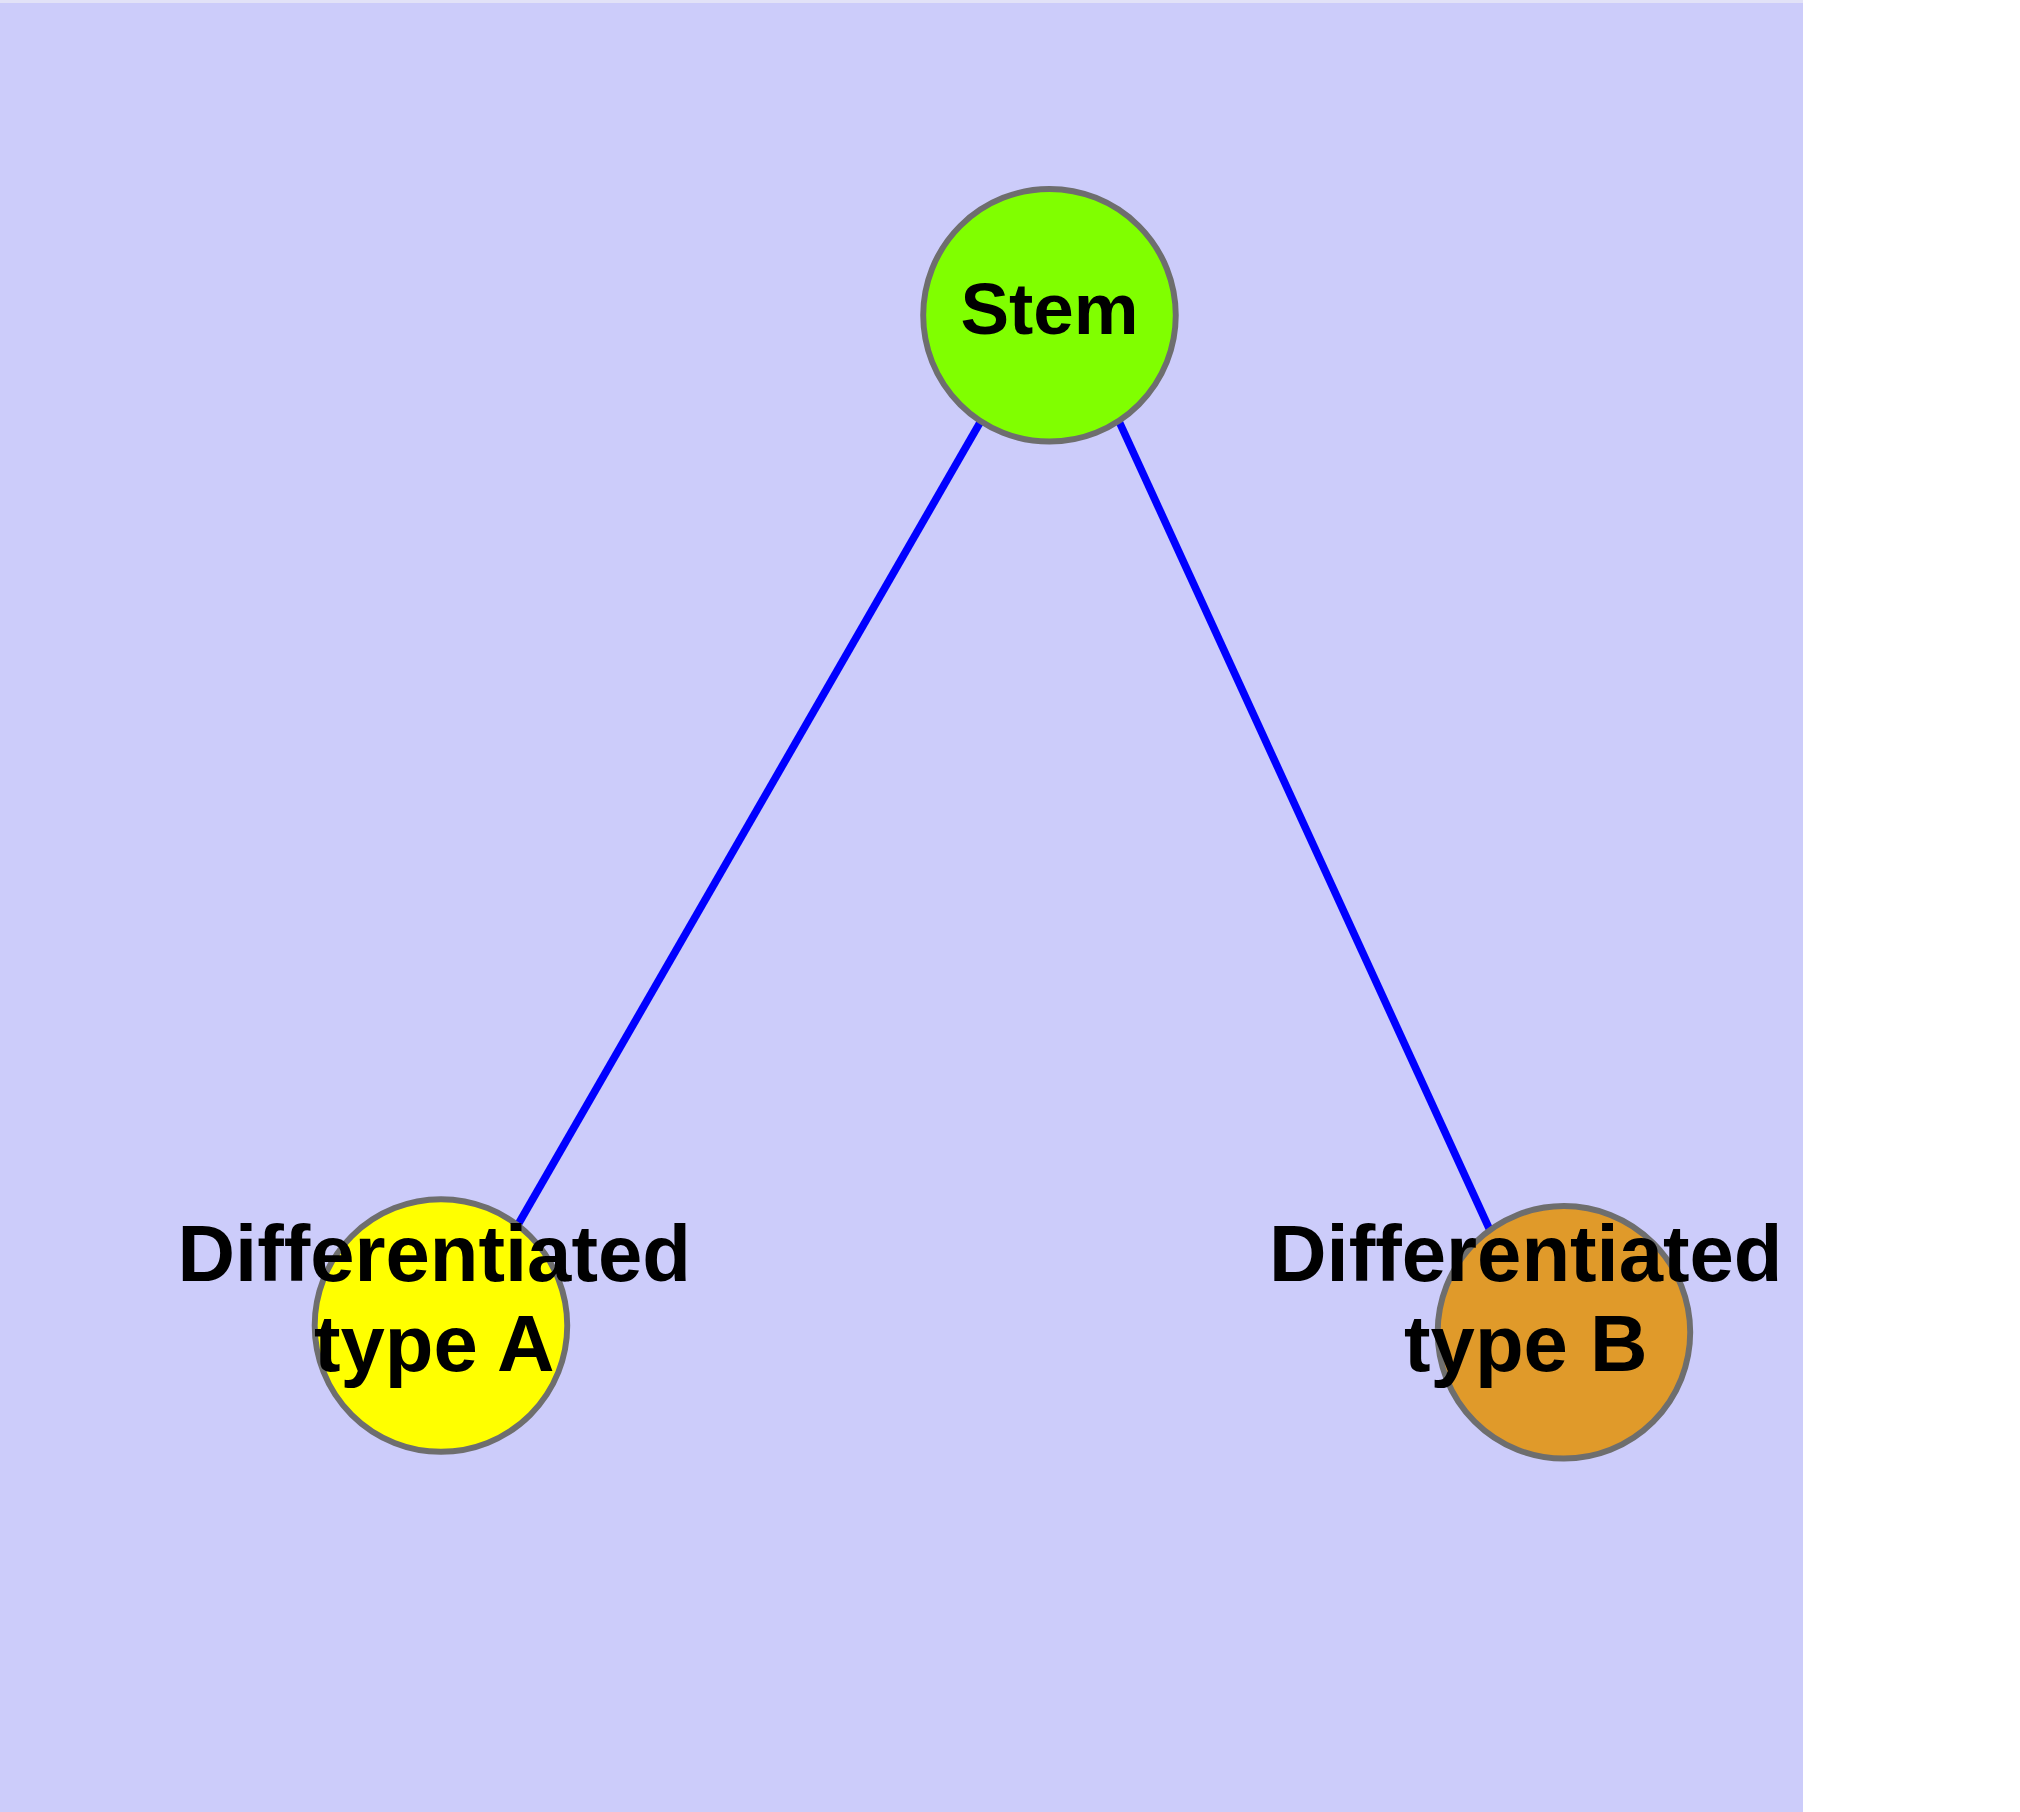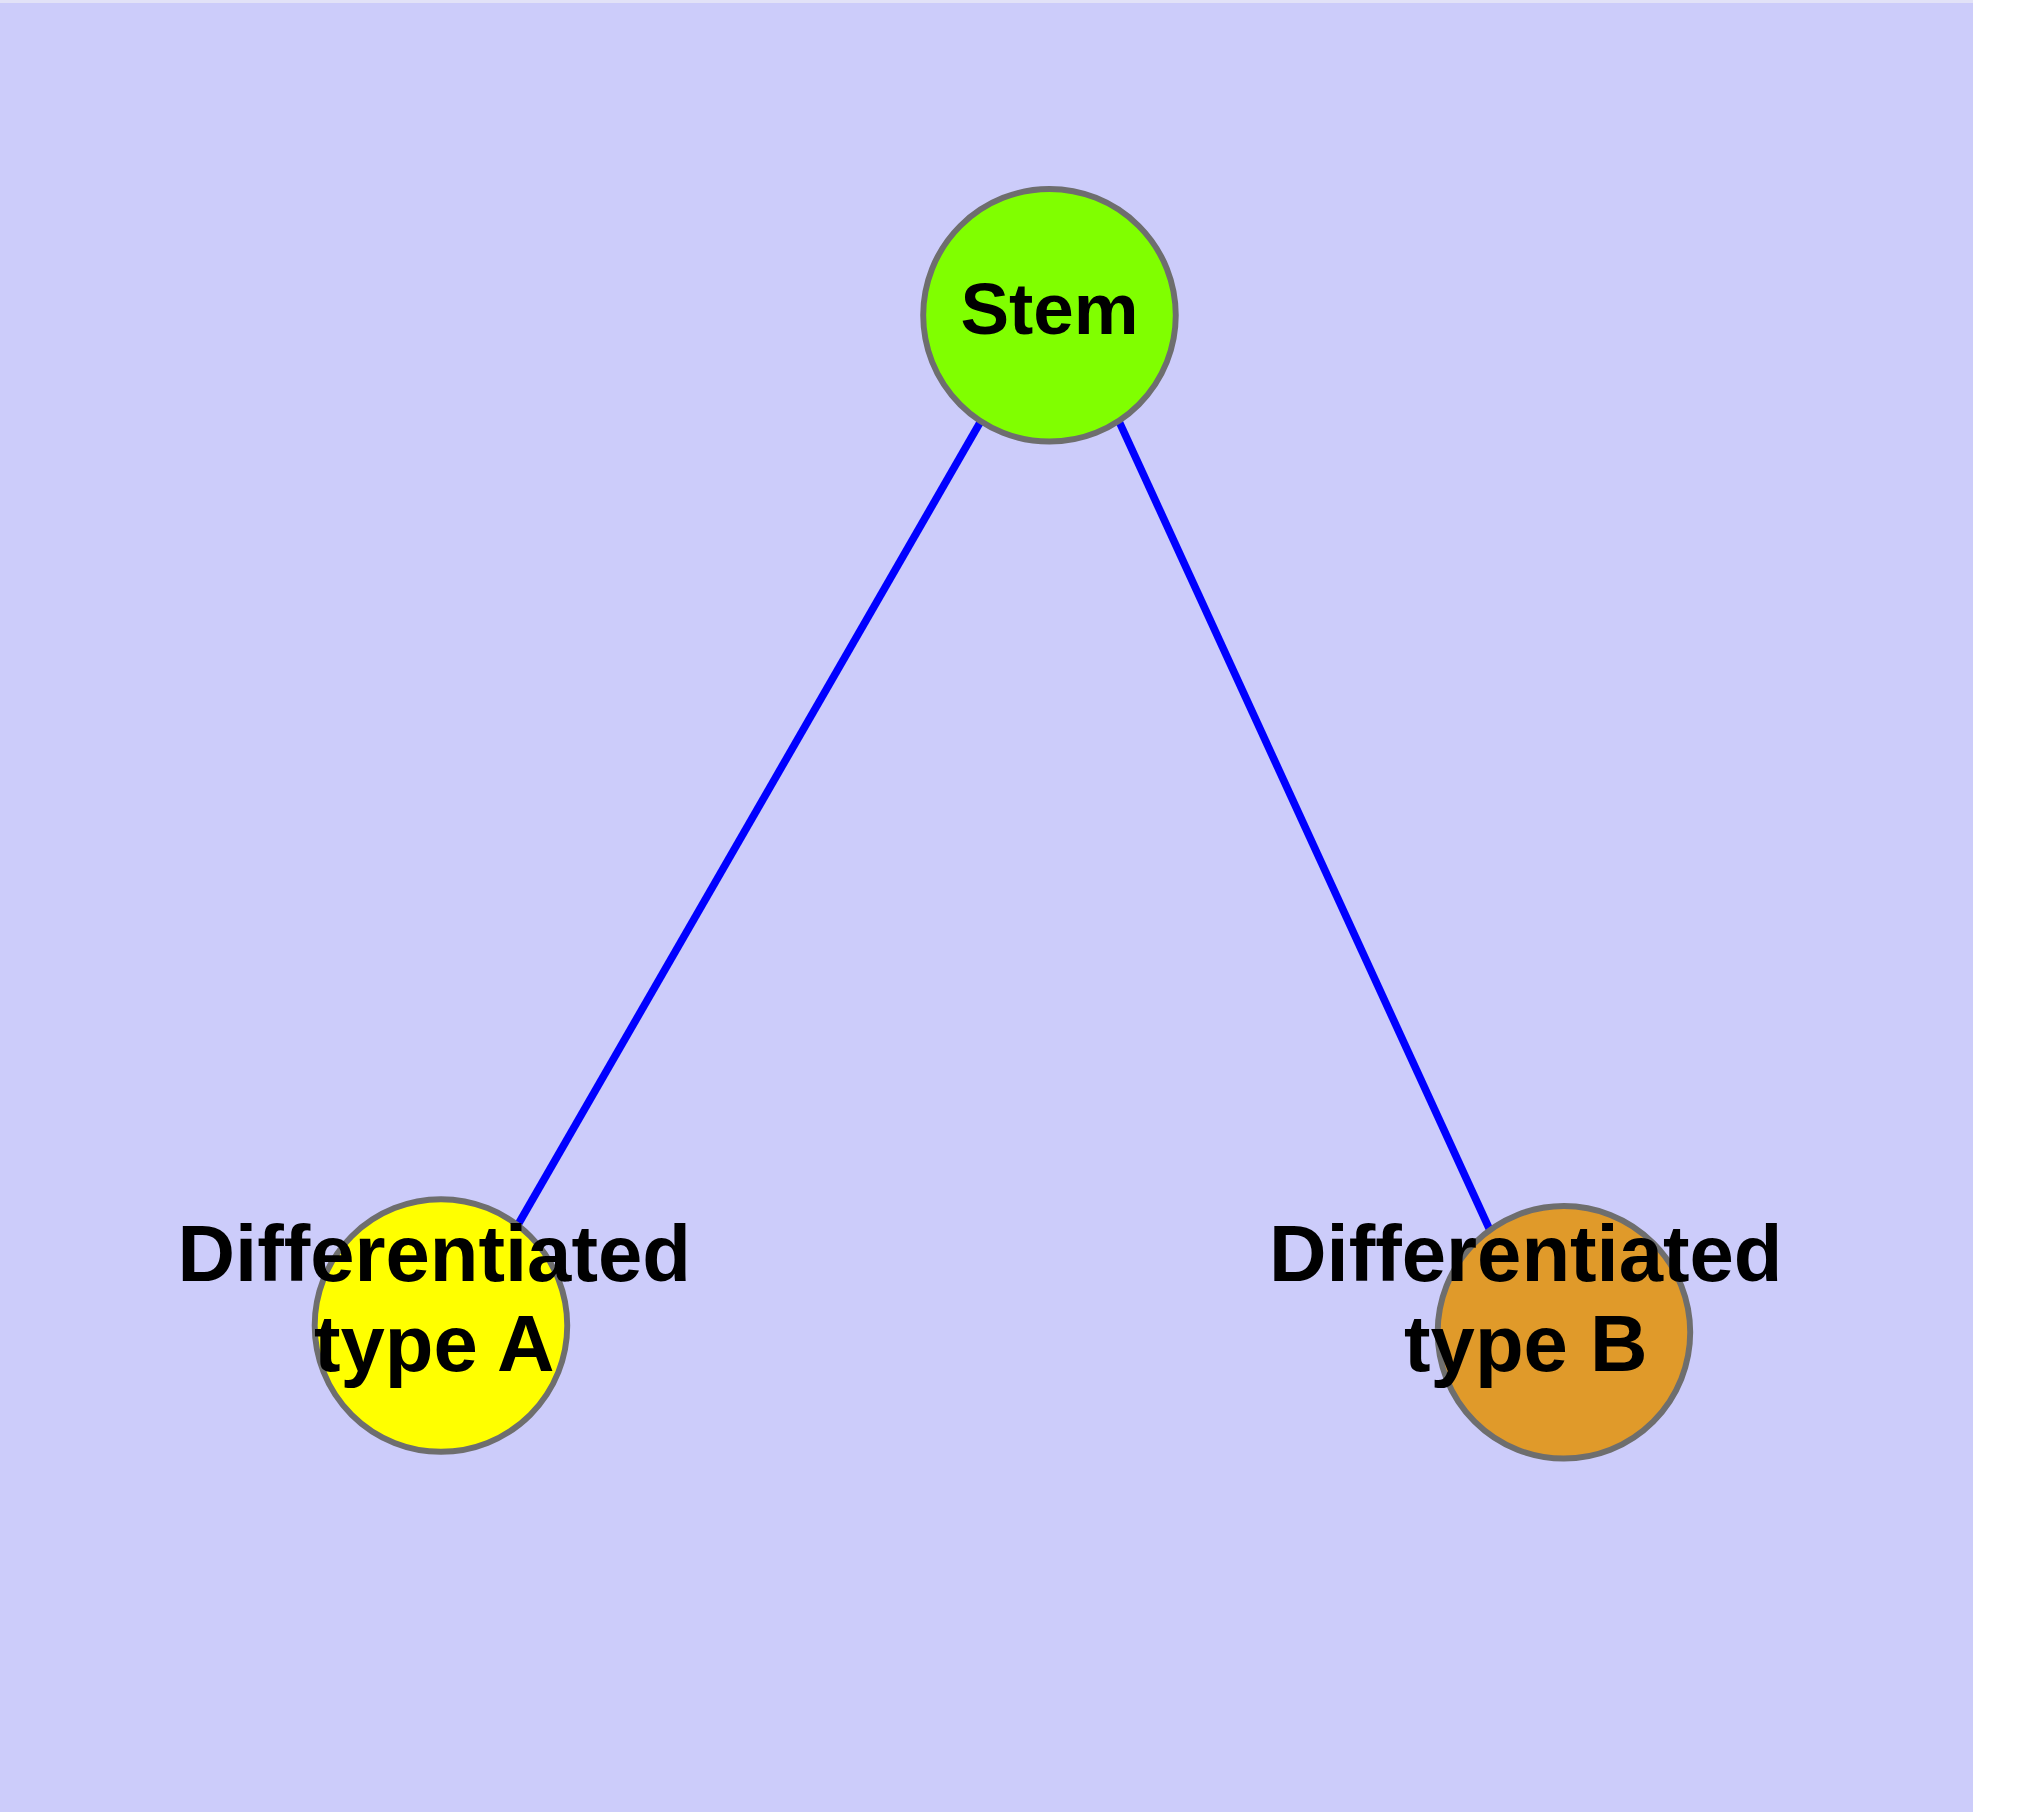--- a/index.html
+++ b/index.html
@@ -2,21 +2,21 @@
 <html style="font-size:13.6px"><head>
 <meta charset="utf-8">
 <style>
   html, body {
     margin: 0;
     padding: 0;
     background: #ffffff;
   }
   #canvas {
     position: relative;
-    width: 1973px;
+    width: 1803px;
     height: 1812px;
     background: #ccccfa;
     overflow: hidden;
     font-family: "Liberation Sans", sans-serif;
   }
   #graph-svg {
     position: absolute;
     left: 0;
     top: 0;
     width: 2021px;

